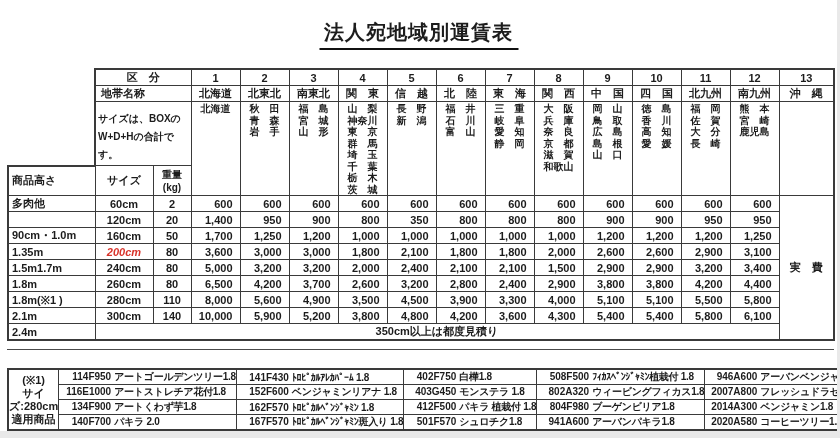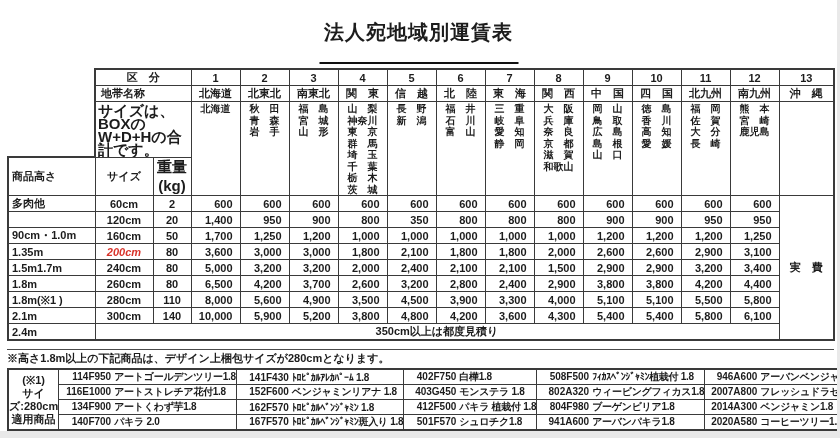--- a/index.html
+++ b/index.html
@@ -6,21 +6,21 @@
   body{
     width:840px;height:438px;position:relative;background:#e9e9e9;
     font-family:"Liberation Sans",sans-serif;color:#1c1c1c;overflow:hidden;
   }
   #page{position:absolute;left:0;top:0;width:837px;height:431px;background:#ffffff;}
 
   
   #title{
     position:absolute;top:19px;left:50%;transform:translateX(-50%);
     font-size:20px;font-weight:bold;letter-spacing:1px;white-space:nowrap;
-    border-bottom:2px solid #111;padding:0 5px 16px 5px;
+    border-bottom:2px solid #111;padding:0 5px 2px 5px;
   }
 
   
   #sidebar-note{
     position:absolute;left:8px;top:72px;font-size:11px;font-weight:bold;
     line-height:14px;white-space:pre-line;
   }
 
   
   table{border-collapse:collapse;table-layout:fixed;}
@@ -31,25 +31,25 @@
   #row-pref{height:92px;}  #row-sizehead{height:13px;} #row-last{height:13px;}
   .nob{border:none;background:transparent;}
   .bt2{border-top-width:2px;} .bl2{border-left-width:2px;}
   .br2{border-right-width:2px;} .bb2{border-bottom-width:2px;}
   .kubun{text-align:center;}
   .chitai{text-align:left;padding-left:5px;}
   .znum{text-align:center;}
   .zname{text-align:center;white-space:nowrap;}
   .pref{text-align:center;vertical-align:top;font-size:10px;line-height:11.5px;
         white-space:pre-line;padding-top:1px;}
-  .boxnote{vertical-align:bottom;text-align:left;font-size:15px;line-height:13px;
+  .boxnote{vertical-align:bottom;text-align:left;font-size:10px;line-height:18px;
         white-space:pre-line;padding:0 0 1px 2px;}
   .hh{text-align:left;padding-left:3px;}
   .sh{text-align:center;}
-  .wh{text-align:center;font-size:15px;}
+  .wh{text-align:center;font-size:10px;}
   .rl{text-align:left;padding-left:3px;white-space:nowrap;}
   .size{text-align:center;}
   .size.red{color:#d8332a;font-style:italic;}
   .wt{text-align:center;}
   .price{text-align:right;padding-right:7px;}
   .jippi{text-align:center;vertical-align:middle;margin-left:32px;}
   .lastnote{text-align:center;}
   #underline2{position:absolute;left:7px;top:349px;width:827px;height:0;
         border-top:1px solid #4a4a4a;}
 
@@ -326,21 +326,20 @@
           <td class="price">6,100</td>
         </tr>
         <tr id="row-last">
         <td class="rl bl2 bb2">2.4m</td>
         <td class="lastnote bb2" colspan="14">350cm以上は都度見積り</td>
       </tr>
     </tbody>
   </table>
   <div id="underline2"></div>
 
-  <div id="footnote">※高さ1.8m以上の下記商品は、デザイン上梱包サイズが280cmとなります。</div>
 
   <table id="products">
     <colgroup>
       <col style="width:87px">
         <col style="width:151px">
         <col style="width:150px">
       <col style="width:145px">
         <col style="width:146px">
         <col style="width:151px">
     </colgroup>

